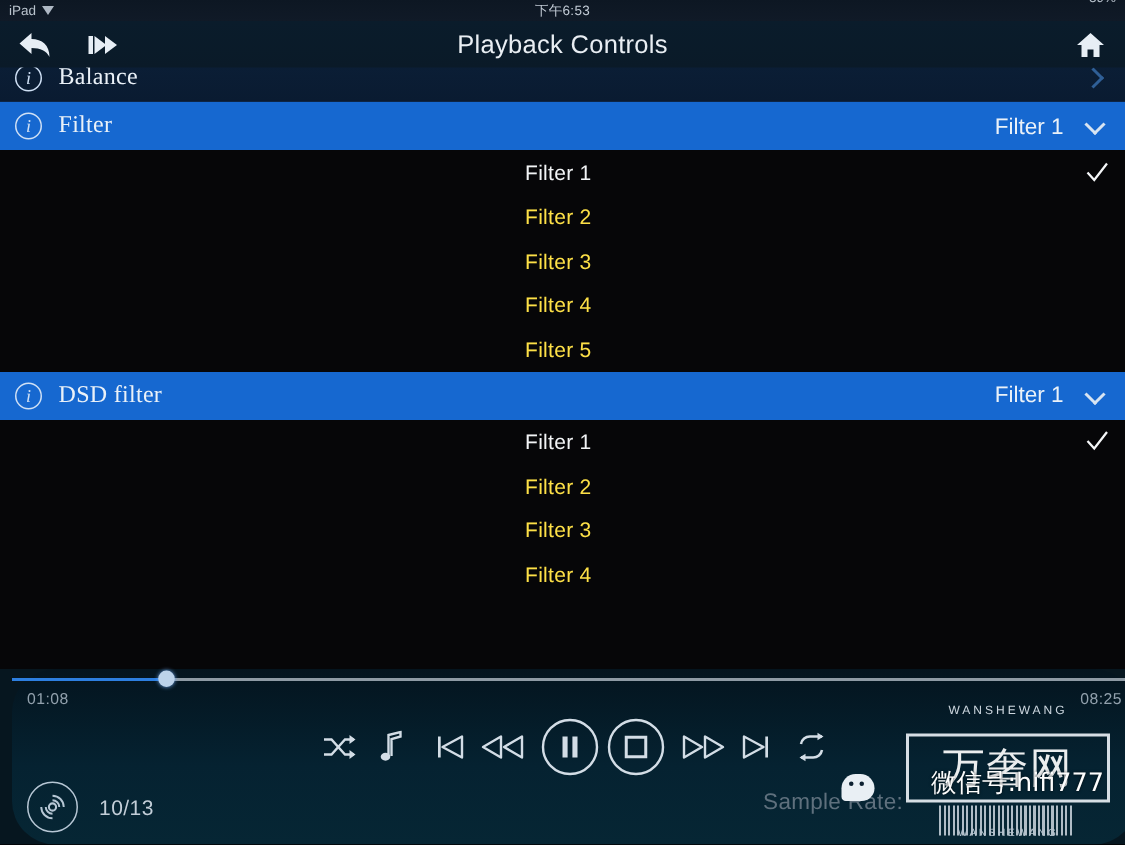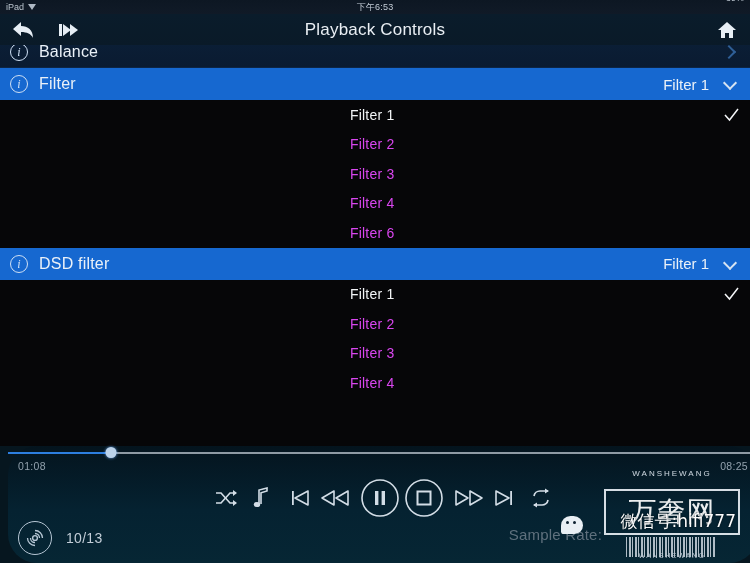--- a/index.html
+++ b/index.html
@@ -102,21 +102,21 @@
   .row-header .ico-info {
     width: 18px; height: 18px; flex: 0 0 18px;
     border: 1.4px solid #cfe0f5; border-radius: 50%;
     display: flex; align-items: center; justify-content: center;
     font-size: 12px; font-style: italic;
     font-family: "Liberation Serif", serif;
     color: #cfe0f5; line-height: 1;
   }
   .row-header .label {
     margin-left: 11px;
-    font-size: 16px; color: #eaf1f8; letter-spacing: .2px;
+    font-size: 16px; color: #eaf1f8; letter-spacing: .2px; font-family: Liberation Serif, serif;
   }
   .row-header .value {
     margin-left: auto; font-size: 15px; color: #eaf1f8;
     margin-right: 14px;
   }
   .chev {
     width: 14px; height: 14px; position: relative; flex: 0 0 14px;
   }
   .chev::after {
     content: ""; position: absolute;
@@ -129,21 +129,21 @@
   .chev.right::after { border-right-color:#2f5f96; border-bottom-color:#2f5f96; }
 
   .option-list { background: #060608; }
   .option {
     height: 29.5px;
     display: flex; align-items: center;
     position: relative;
   }
   .option .opt-label {
     position: absolute; left: 350px;
-    font-size: 14px; color: #d946ef;
+    font-size: 14px; color: #fde047;
     letter-spacing: .2px;
   }
   .option.selected .opt-label { color: #f2f4f6; }
   .option .check {
     position: absolute; right: 12px;
     width: 14px; height: 14px;
   }
   .option .check svg { display: block; }
 
   
@@ -344,21 +344,21 @@
         <div class="option">
           <span class="opt-label">Filter 2</span>
         </div>
         <div class="option">
           <span class="opt-label">Filter 3</span>
         </div>
         <div class="option">
           <span class="opt-label">Filter 4</span>
         </div>
         <div class="option">
-          <span class="opt-label">Filter 6</span>
+          <span class="opt-label">Filter 5</span>
         </div>
       </div>
 
     <div class="row-header active">
       <span class="ico-info">i</span>
       <span class="label">DSD filter</span>
       <span class="value">Filter 1</span>
       <span class="chev down"></span>
     </div>
 

